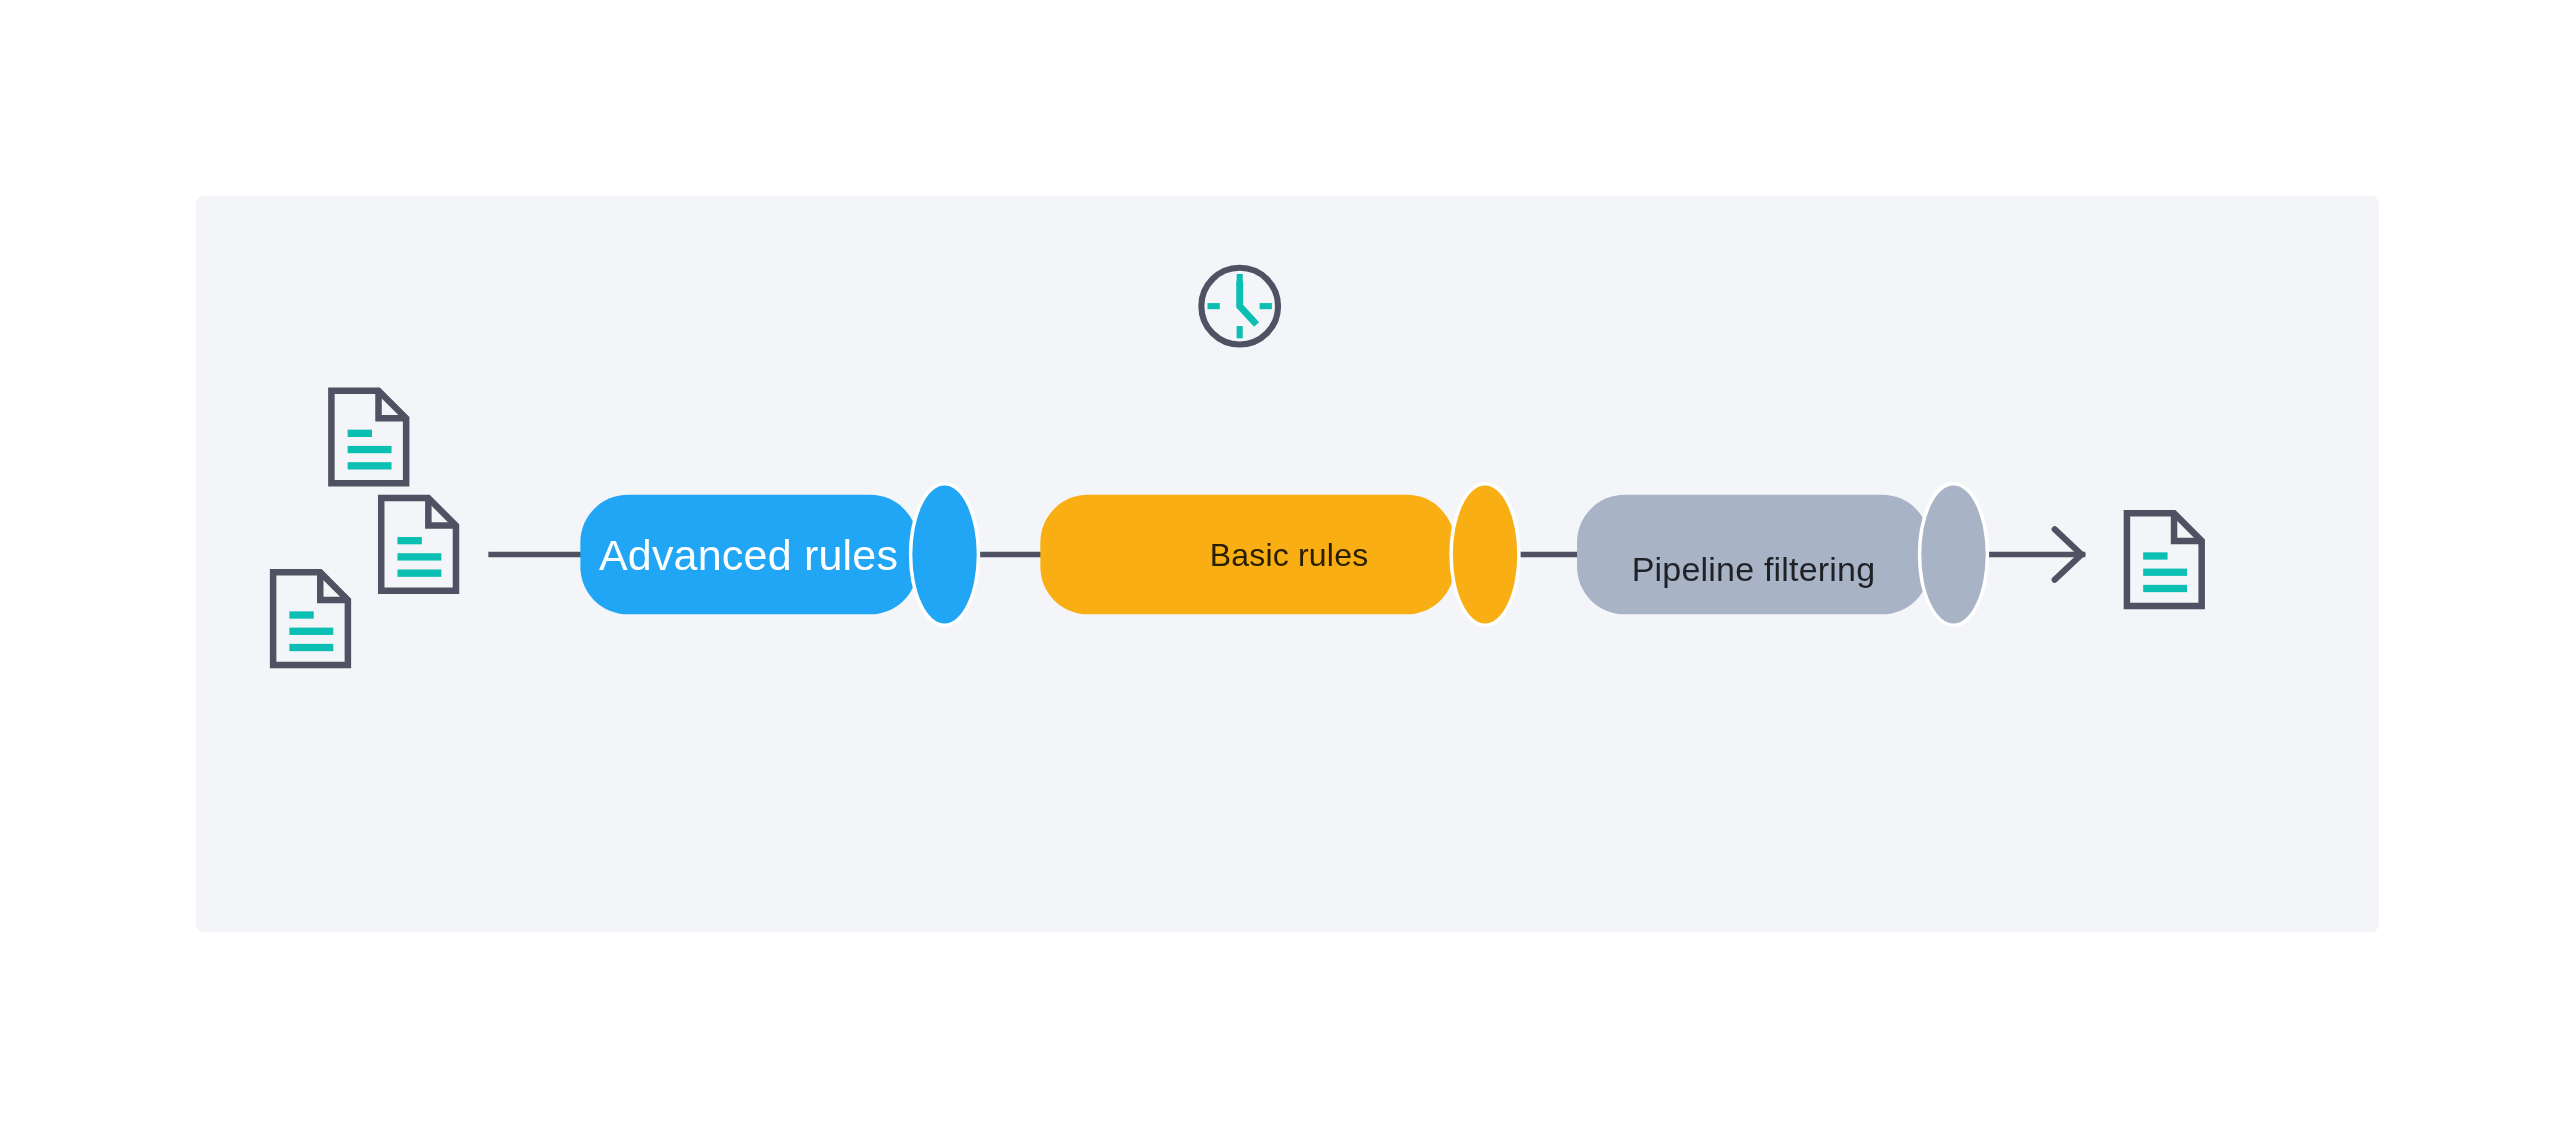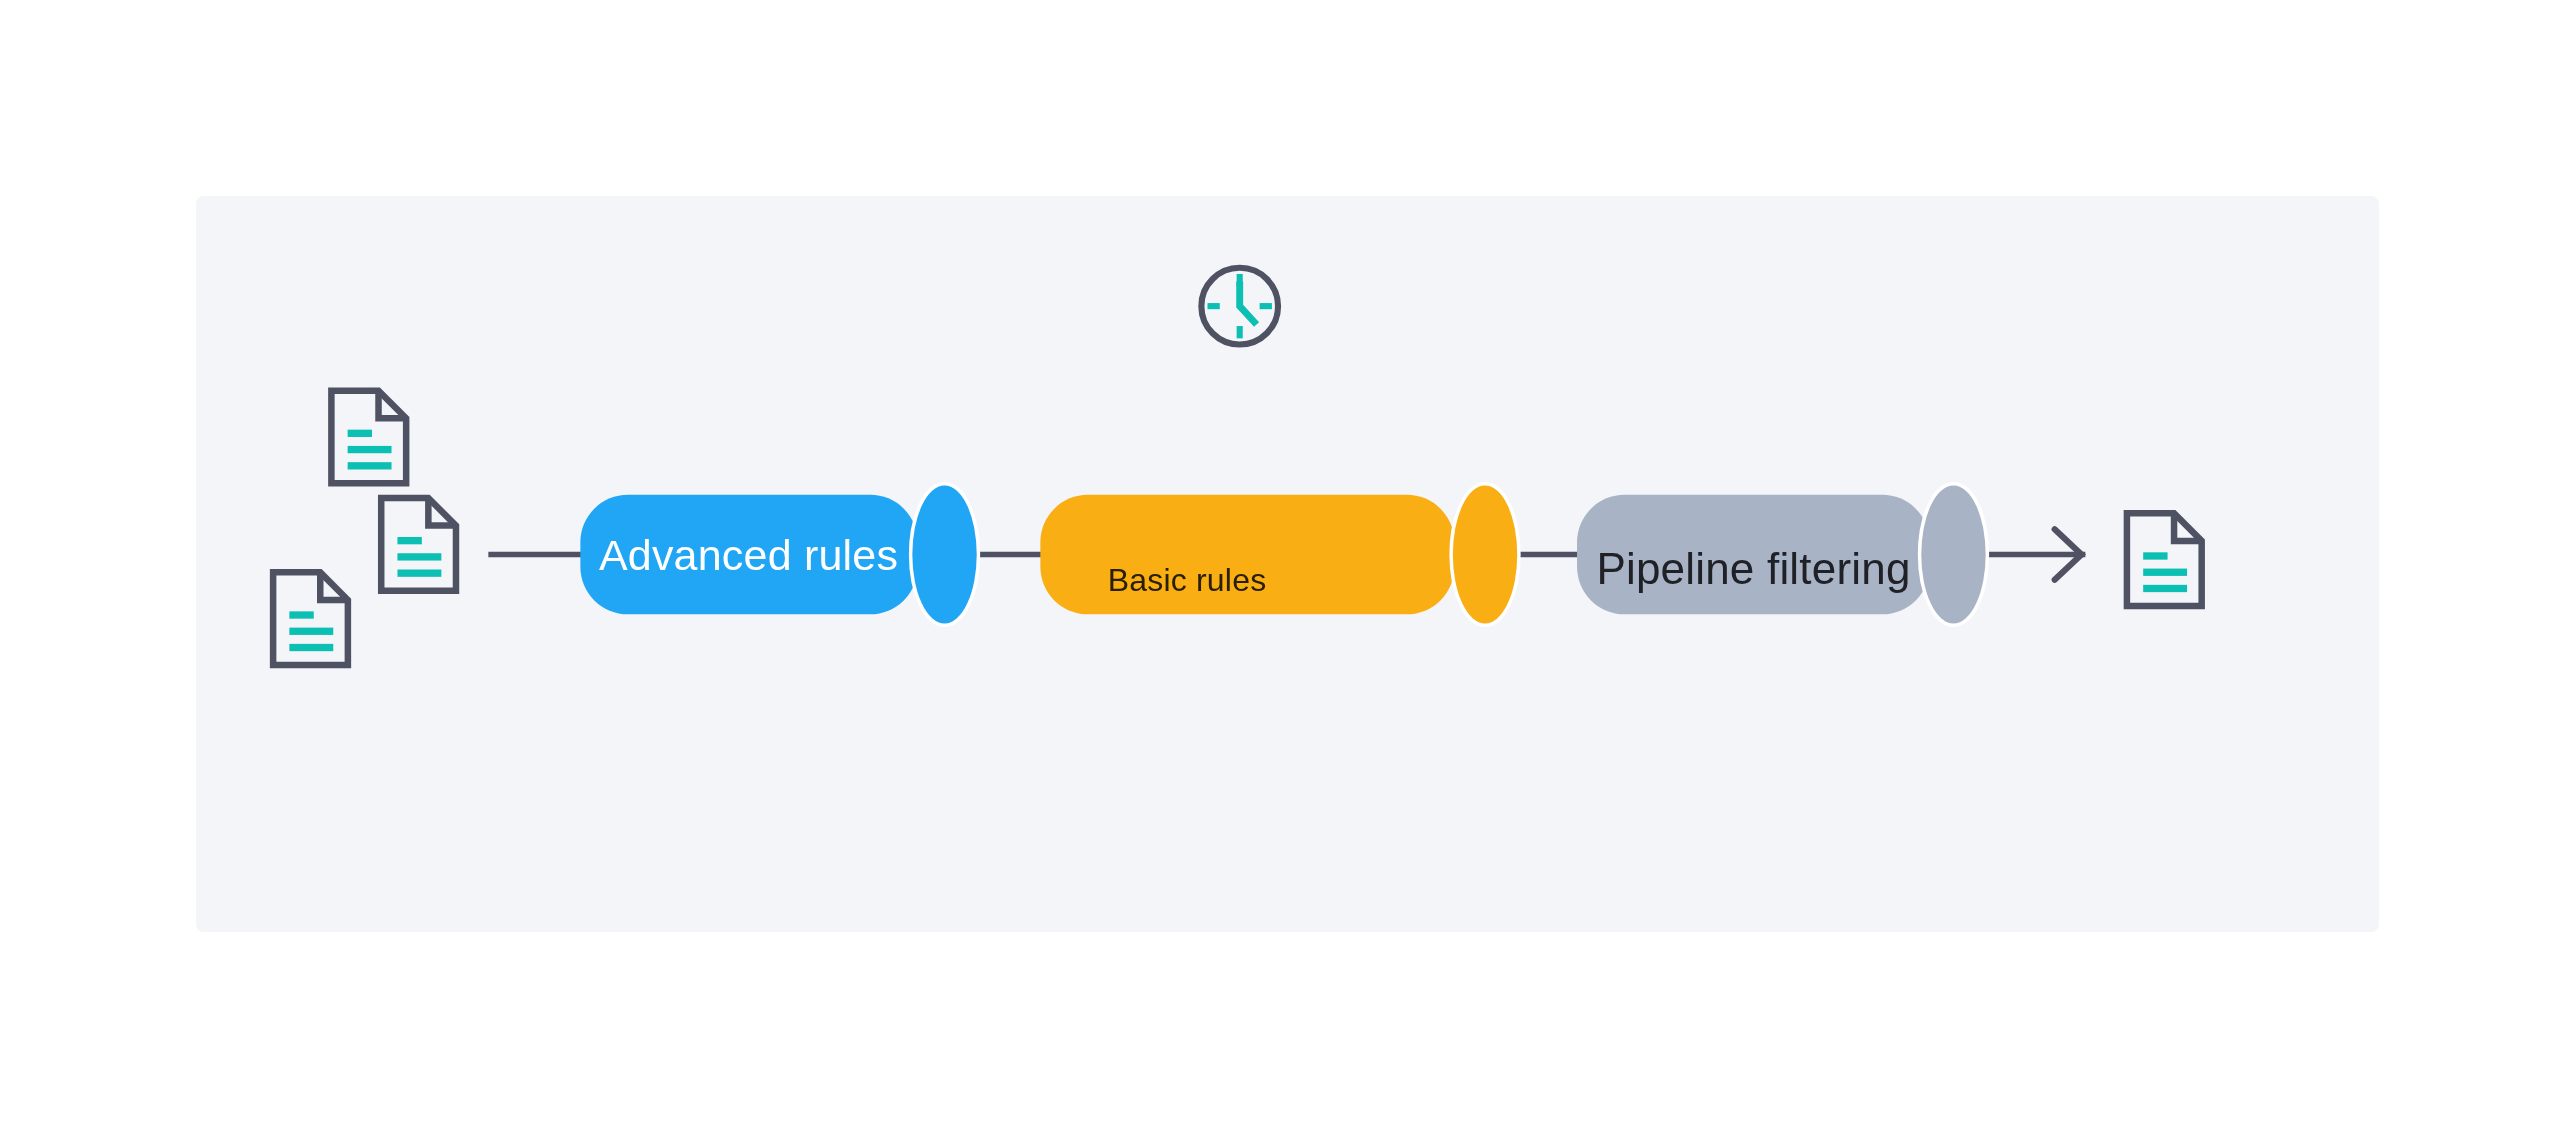--- a/index.html
+++ b/index.html
@@ -43,29 +43,28 @@
     white-space: nowrap;
     pointer-events: none;
   }
   .lbl-adv {
     left: 580px; top: 495px; width: 337px; height: 120px;
     font-size: 43px;
     color: #ffffff;
     letter-spacing: 0.2px;
   }
   .lbl-basic {
-    left: 980px; top: 495px; width: 414px; height: 120px;
+    left: 1082px; top: 495px; width: 414px; height: 120px;
     font-size: 32px;
     color: #2a2000;
     letter-spacing: 0.2px;
-    margin-top: 25px;
   }
   .lbl-pipe {
     left: 1577px; top: 495px; width: 353px; height: 148px;
-    font-size: 44px;
+    font-size: 34px;
     color: #1f2126;
     letter-spacing: 0.2px;
   }
 </style>
 </head>
 <body>
 
 <div id="stage">
 
   <div id="panel" style="background: rgb(244, 245, 249);"></div>

